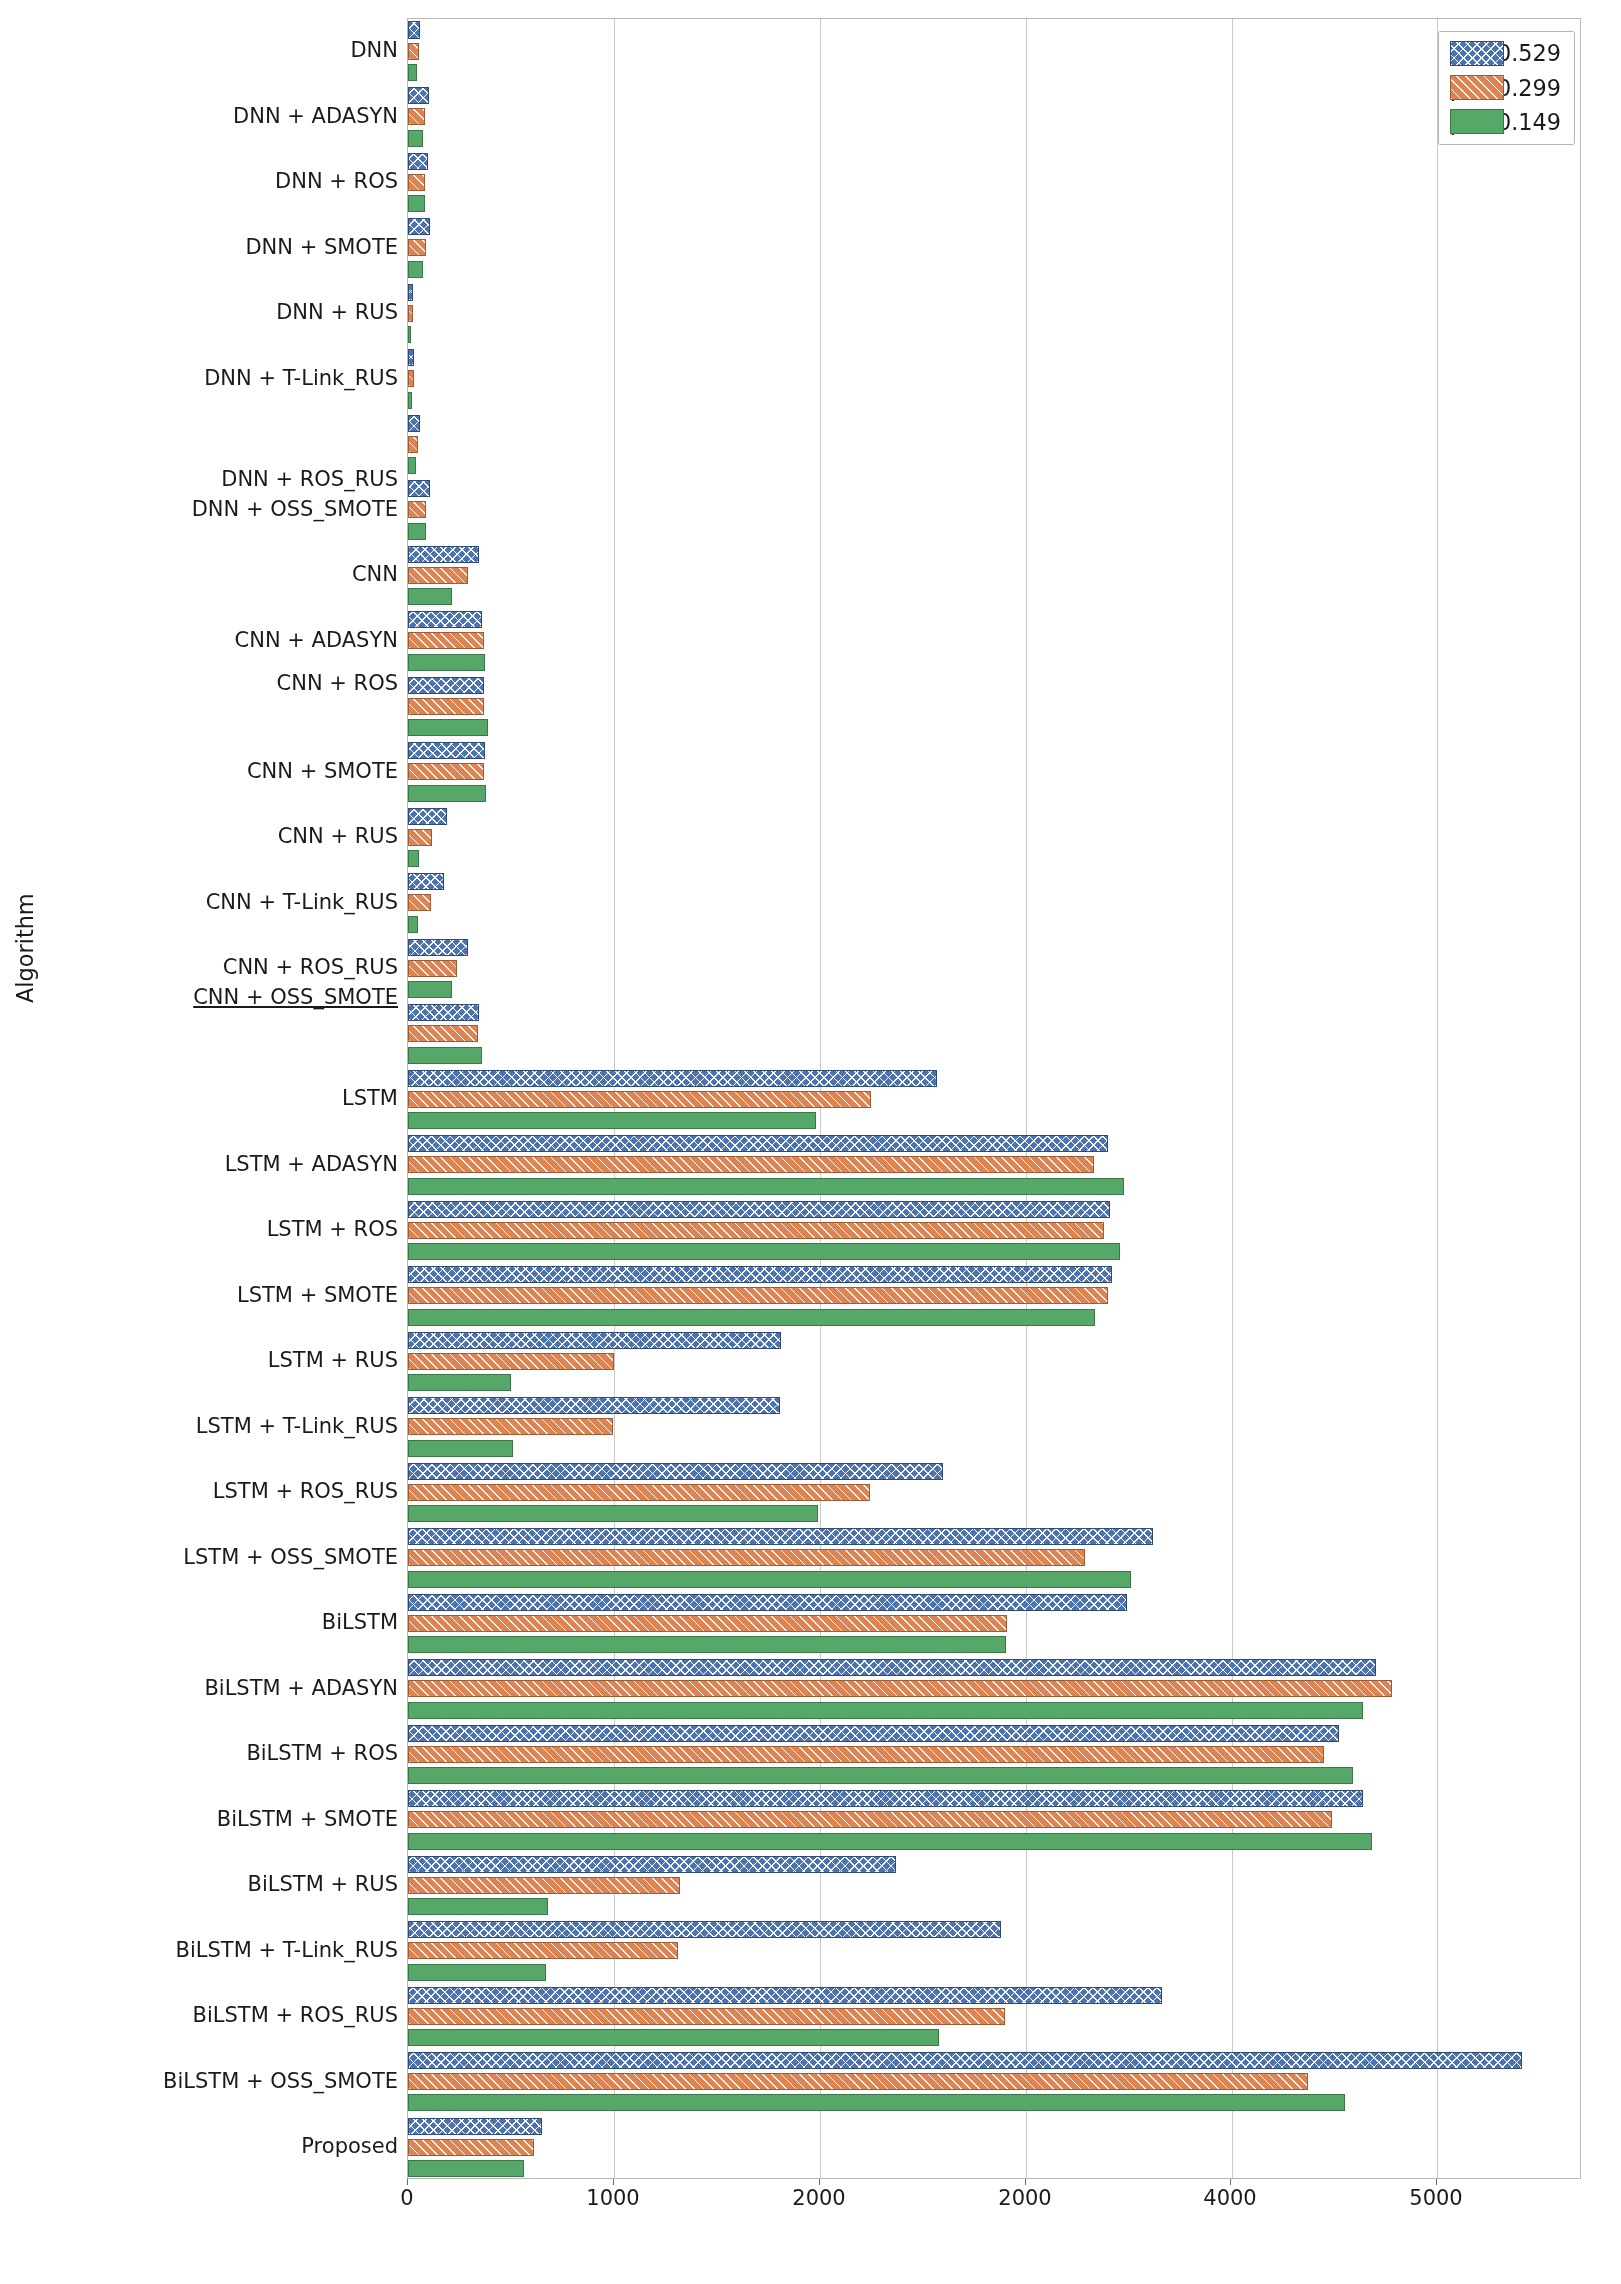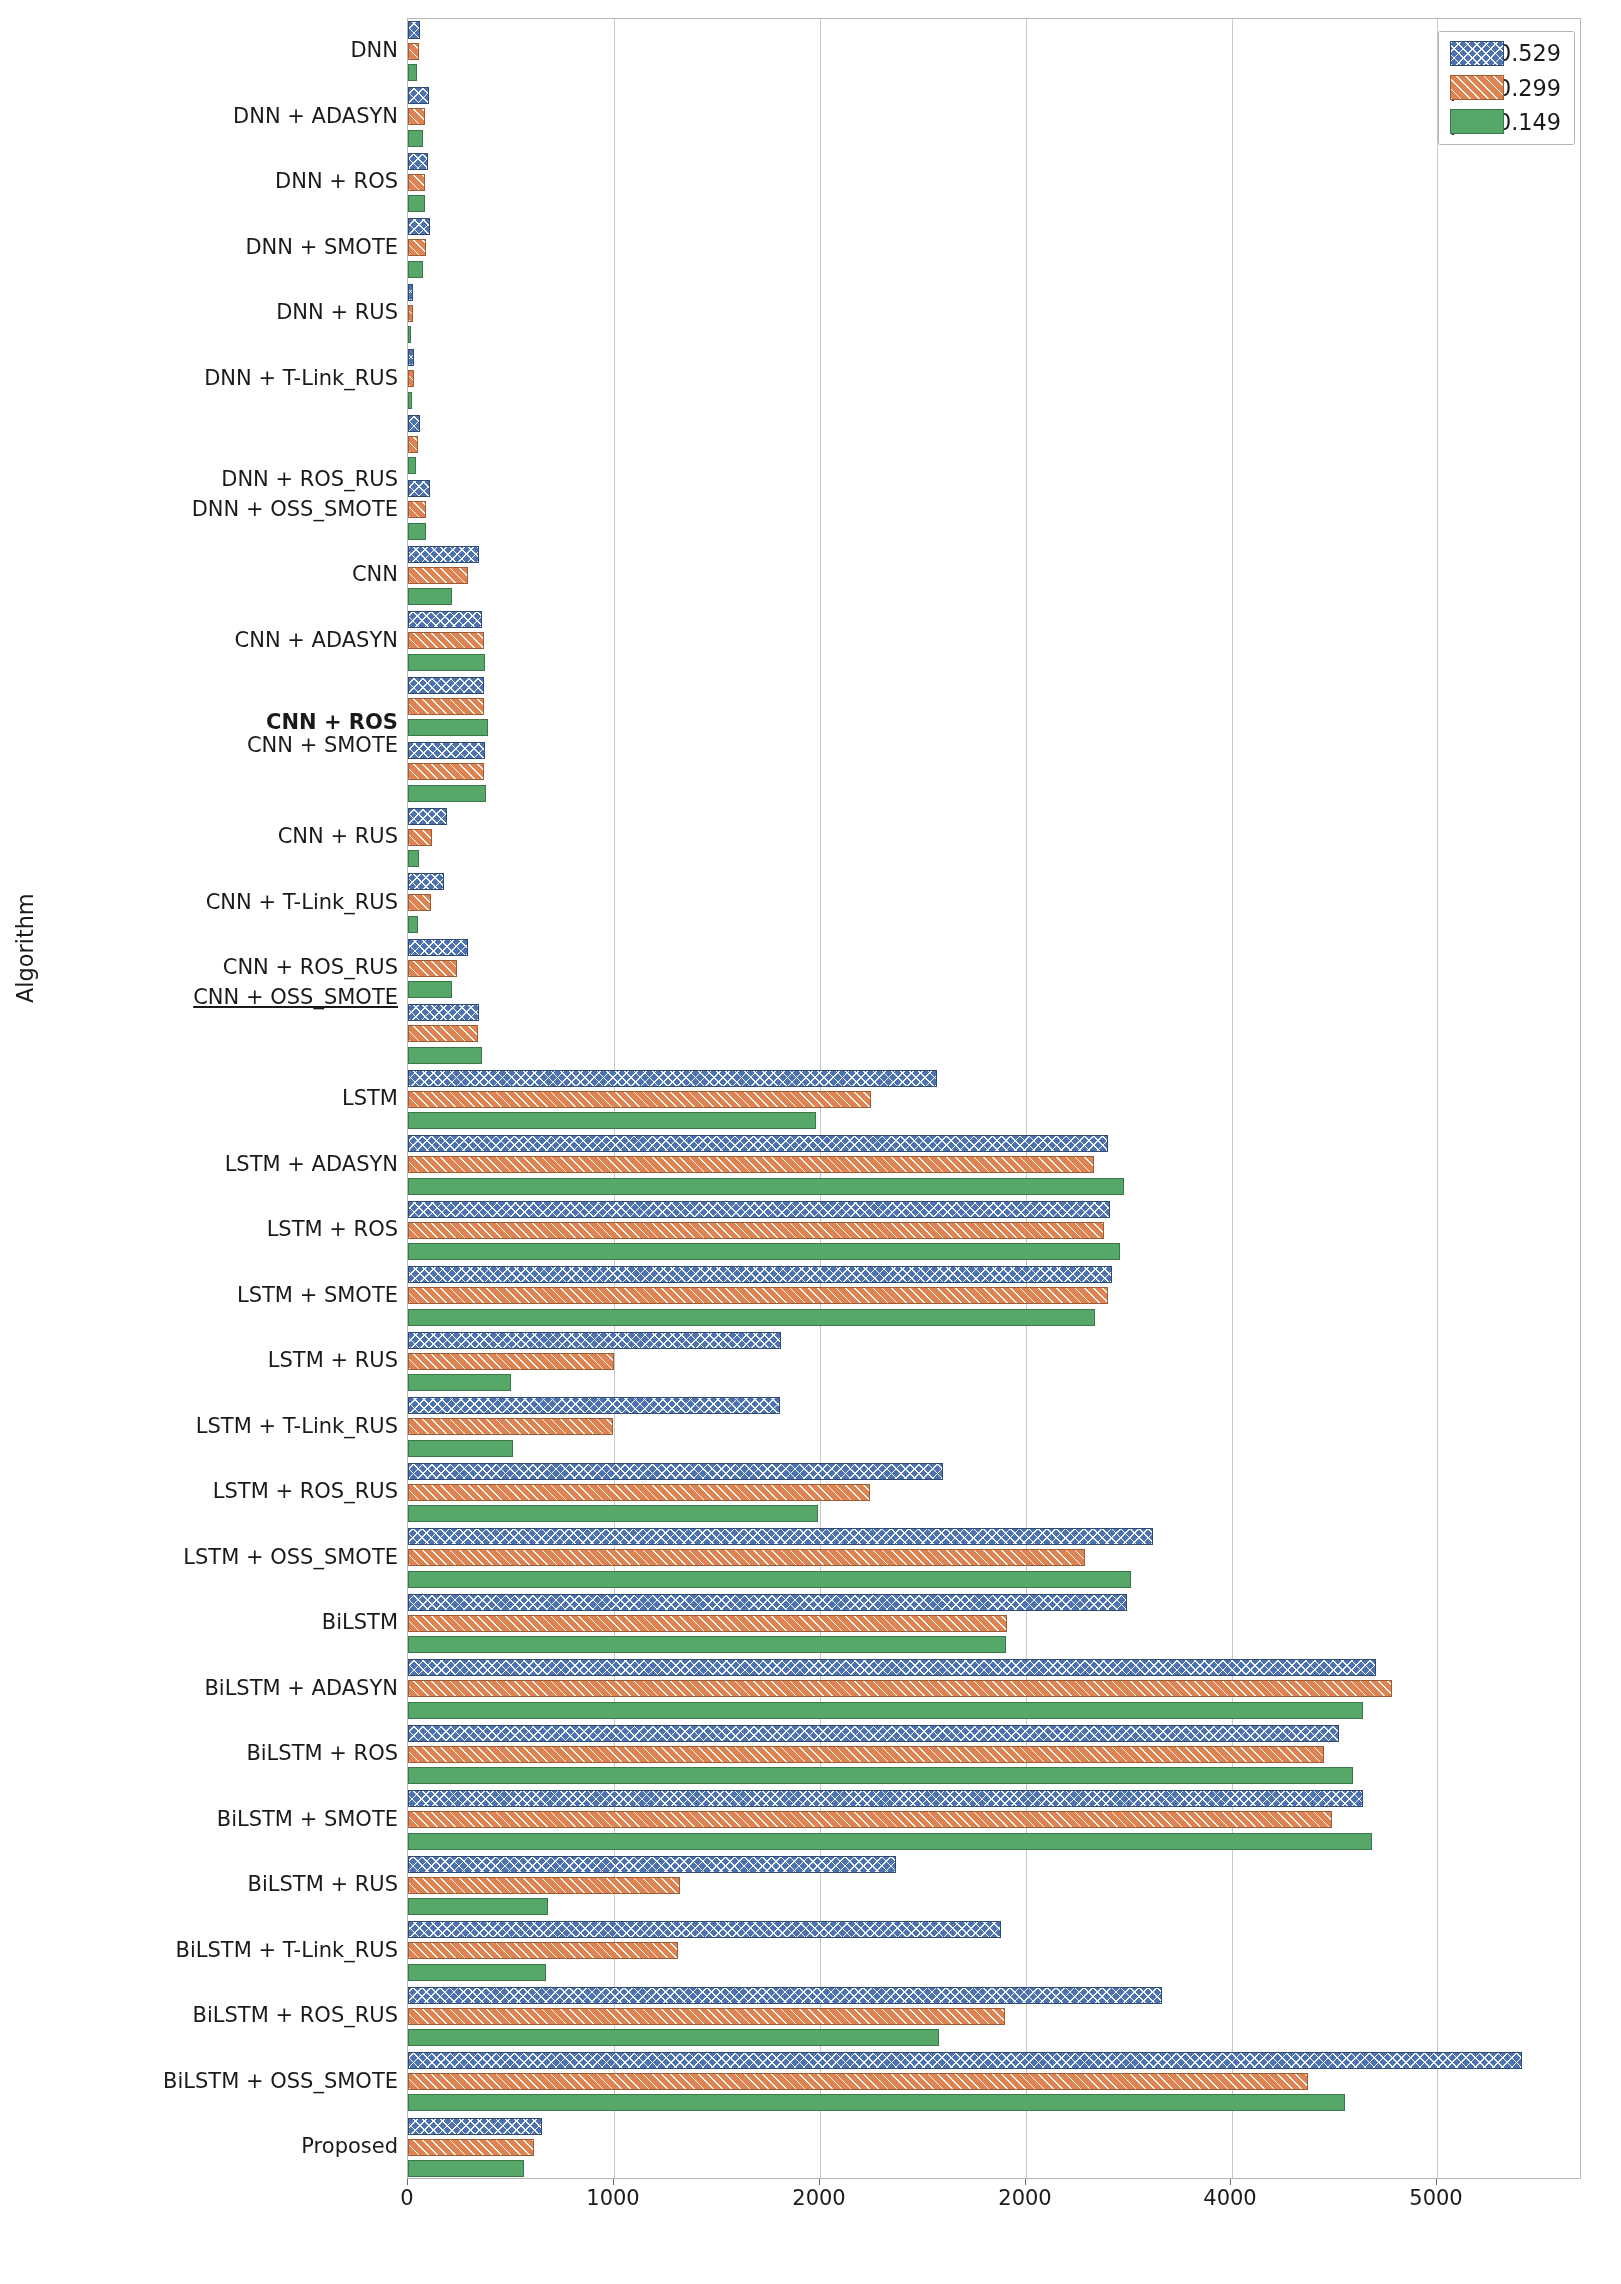--- a/index.html
+++ b/index.html
@@ -284,22 +284,22 @@
     <div class="ytick-label" style="top: 50px;">DNN</div>
     <div class="ytick-label" style="top: 116px;">DNN + ADASYN</div>
     <div class="ytick-label" style="top: 181px;">DNN + ROS</div>
     <div class="ytick-label" style="top: 247px;">DNN + SMOTE</div>
     <div class="ytick-label" style="top: 312px;">DNN + RUS</div>
     <div class="ytick-label" style="top: 378px;">DNN + T-Link_RUS</div>
     <div class="ytick-label" style="top: 443px; margin-top: 36px;">DNN + ROS_RUS</div>
     <div class="ytick-label" style="top: 509px;">DNN + OSS_SMOTE</div>
     <div class="ytick-label" style="top: 574px;">CNN</div>
     <div class="ytick-label" style="top: 640px;">CNN + ADASYN</div>
-    <div class="ytick-label" style="top: 722px; font-weight: bold;">CNN + ROS</div>
-    <div class="ytick-label" style="top: 745px;">CNN + SMOTE</div>
+    <div class="ytick-label" style="top: 683px;">CNN + ROS</div>
+    <div class="ytick-label" style="top: 771px;">CNN + SMOTE</div>
     <div class="ytick-label" style="top: 836px;">CNN + RUS</div>
     <div class="ytick-label" style="top: 902px;">CNN + T-Link_RUS</div>
     <div class="ytick-label" style="top: 967px;">CNN + ROS_RUS</div>
     <div class="ytick-label" style="top: 997px; text-decoration: underline;">CNN + OSS_SMOTE</div>
     <div class="ytick-label" style="top: 1098px;">LSTM</div>
     <div class="ytick-label" style="top: 1164px;">LSTM + ADASYN</div>
     <div class="ytick-label" style="top: 1229px;">LSTM + ROS</div>
     <div class="ytick-label" style="top: 1295px;">LSTM + SMOTE</div>
     <div class="ytick-label" style="top: 1360px;">LSTM + RUS</div>
     <div class="ytick-label" style="top: 1426px;">LSTM + T-Link_RUS</div>

